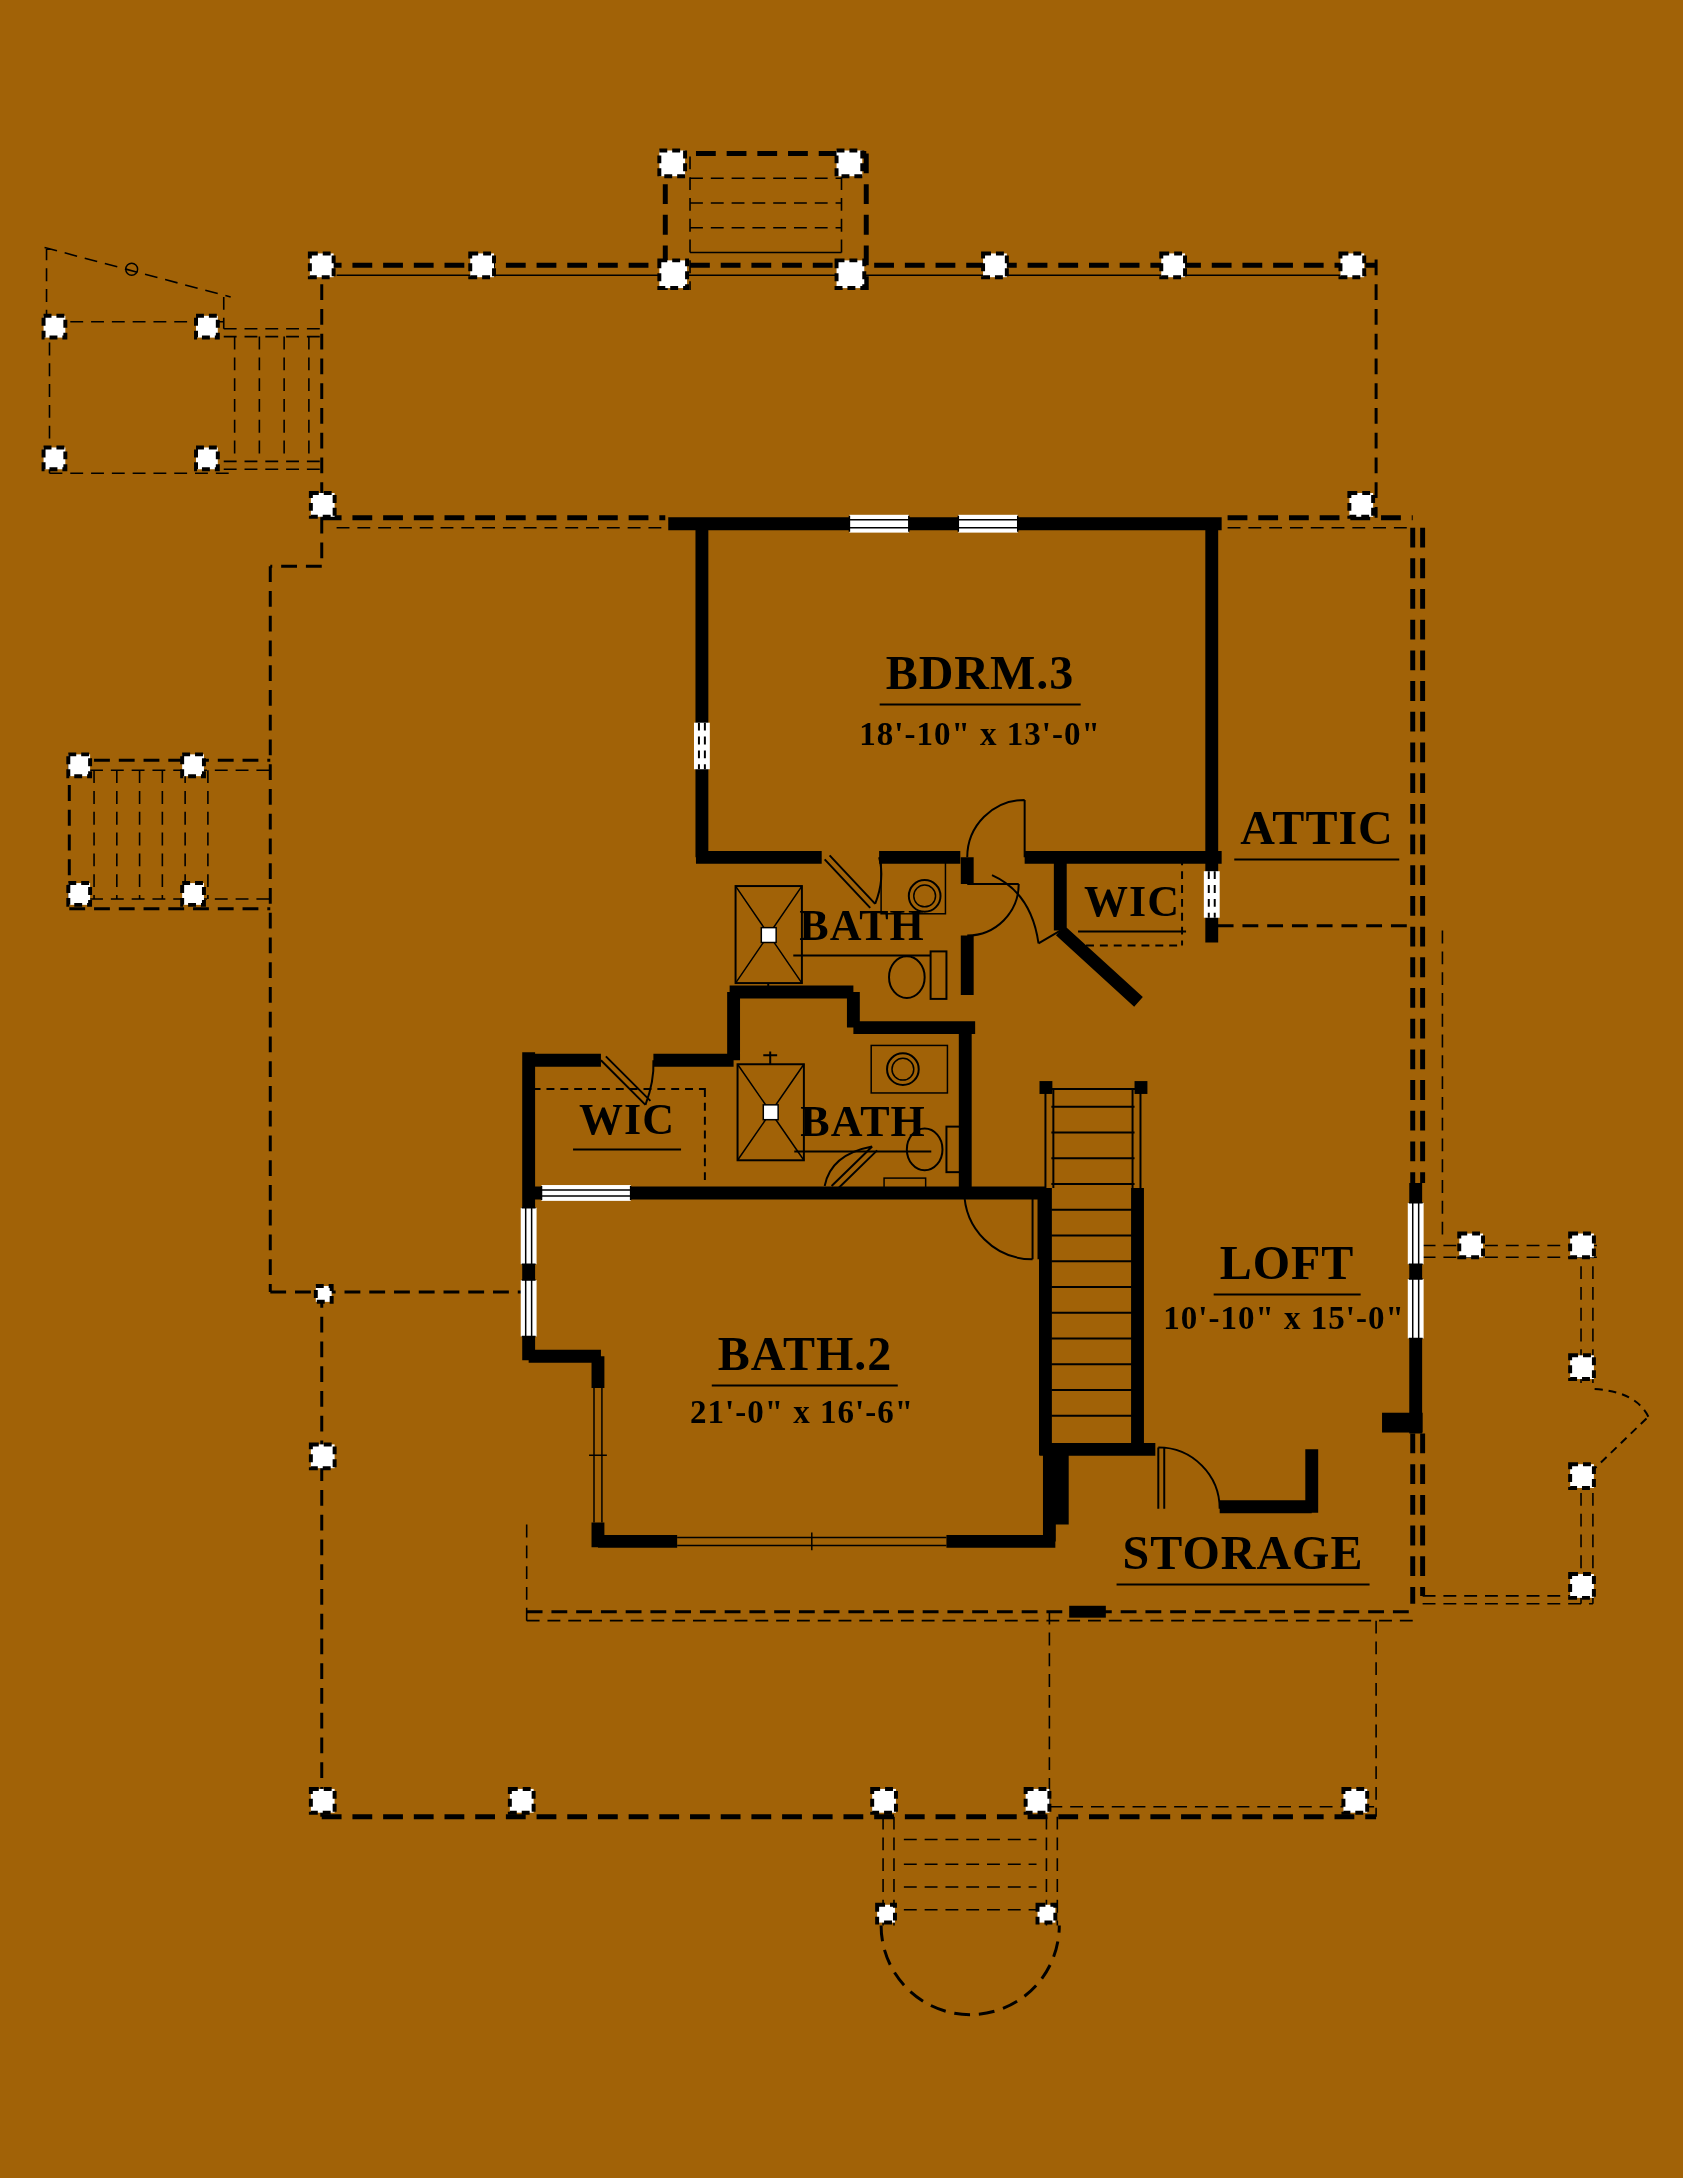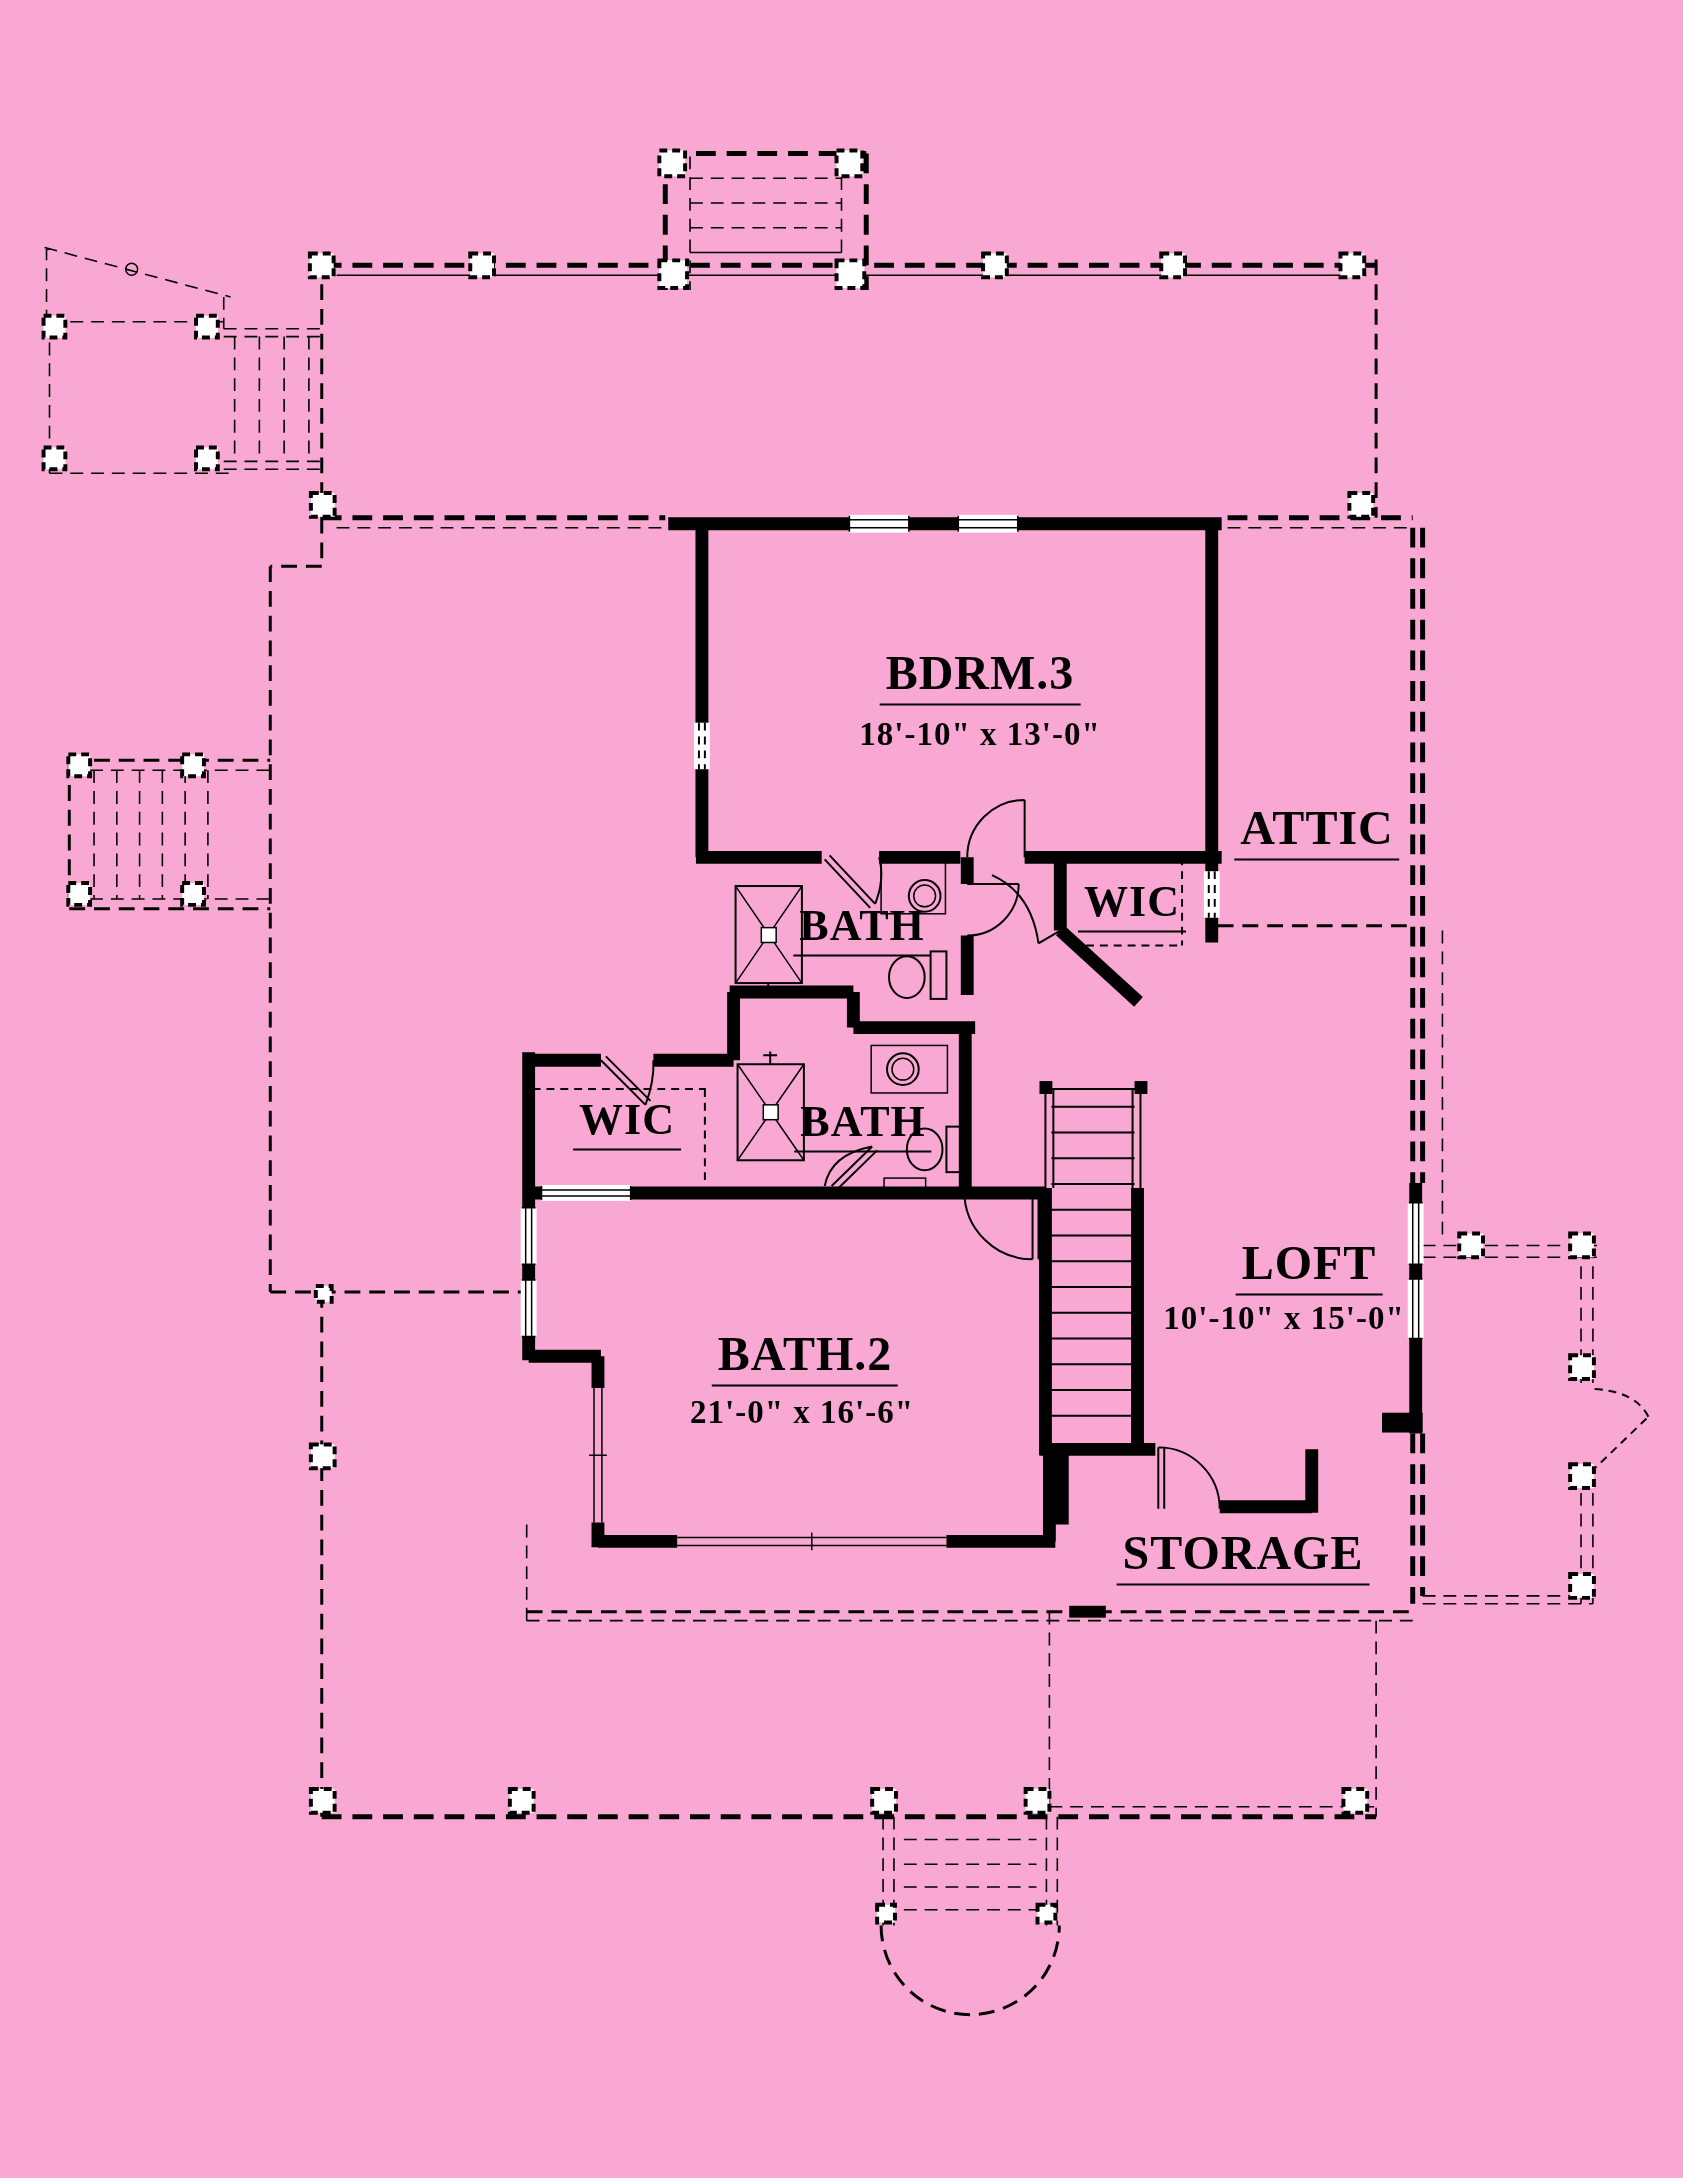--- a/index.html
+++ b/index.html
@@ -1,16 +1,16 @@
 <!DOCTYPE html>
 <html><head>
 <meta charset="utf-8">
 <style>
   html,body{margin:0;padding:0;background:#fff;}
-  #page{position:relative;width:1683px;height:2178px;background:#f9a8d4;
+  #page{position:relative;width:1683px;height:2178px;background:#a16207;
         font-family:"Liberation Serif", serif;overflow:hidden;}
   #plan-svg{position:absolute;left:0;top:0;}
   
   .wall   {stroke:#000;stroke-width:13;fill:none;stroke-linecap:butt;}
   .thin   {stroke:#000;stroke-width:2;fill:none;}
   .thin15 {stroke:#000;stroke-width:1.5;fill:none;}
   .dash-h {stroke:#000;stroke-width:5;stroke-dasharray:20 11;fill:none;}
   .dash-m {stroke:#000;stroke-width:3;stroke-dasharray:16 9;fill:none;}
   .dash-l {stroke:#000;stroke-width:1.6;stroke-dasharray:13 8;fill:none;}
   .dash-t {stroke:#000;stroke-width:2;stroke-dasharray:8 6;fill:none;}
@@ -270,21 +270,21 @@
   </div>
 
   <div class="room-label" style="left:627px;top:1124px;font-size:44px;">
     <span class="nm">WIC</span>
   </div>
 
   <div class="room-label" style="left:863px;top:1126px;font-size:44px;">
     <span class="nm">BATH</span>
   </div>
 
-  <div class="room-label" style="left:1287px;top:1267px;font-size:48px;margin-left:22px;">
+  <div class="room-label" style="left:1287px;top:1267px;font-size:48px;">
     <span class="nm">LOFT</span>
   </div>
   <div class="room-dims" style="left:1284px;top:1318px;font-size:33px;">10'-10" x 15'-0"</div>
 
   <div class="room-label" style="left:805px;top:1358px;font-size:48px;">
     <span class="nm">BATH.2</span>
   </div>
   <div class="room-dims" style="left:802px;top:1412px;font-size:33px;">21'-0" x 16'-6"</div>
 
   <div class="room-label" style="left:1243px;top:1557px;font-size:48px;">

